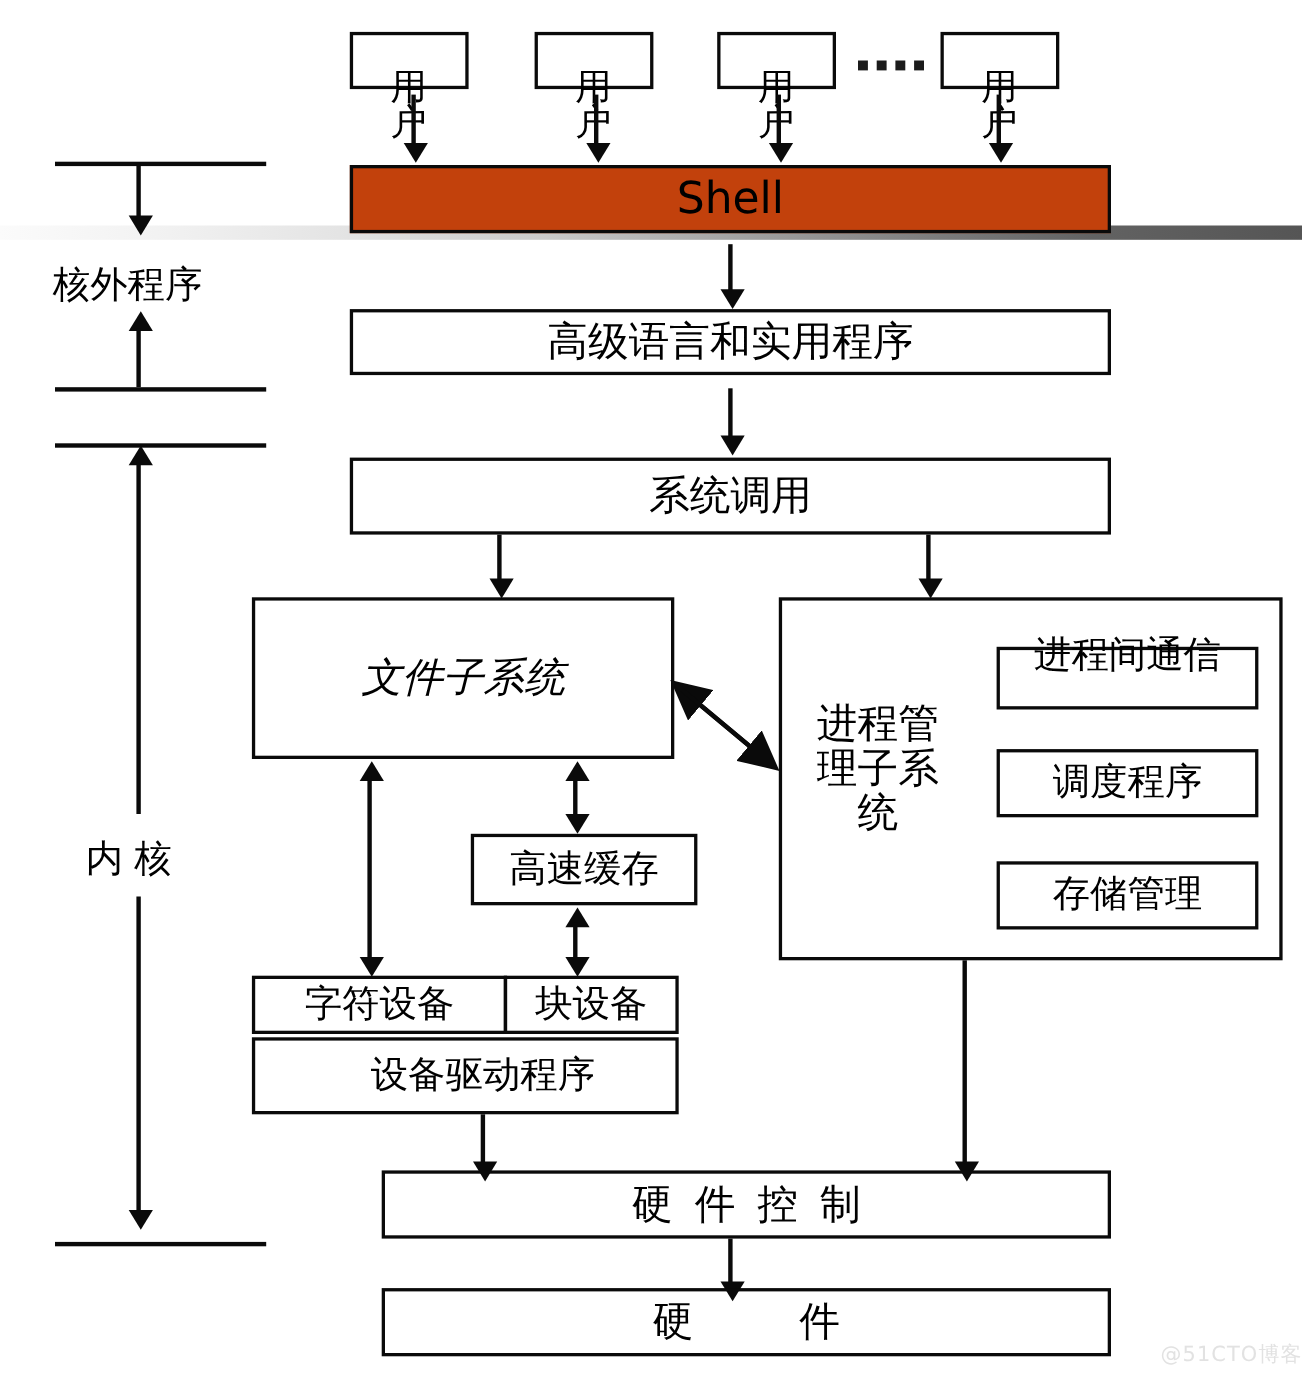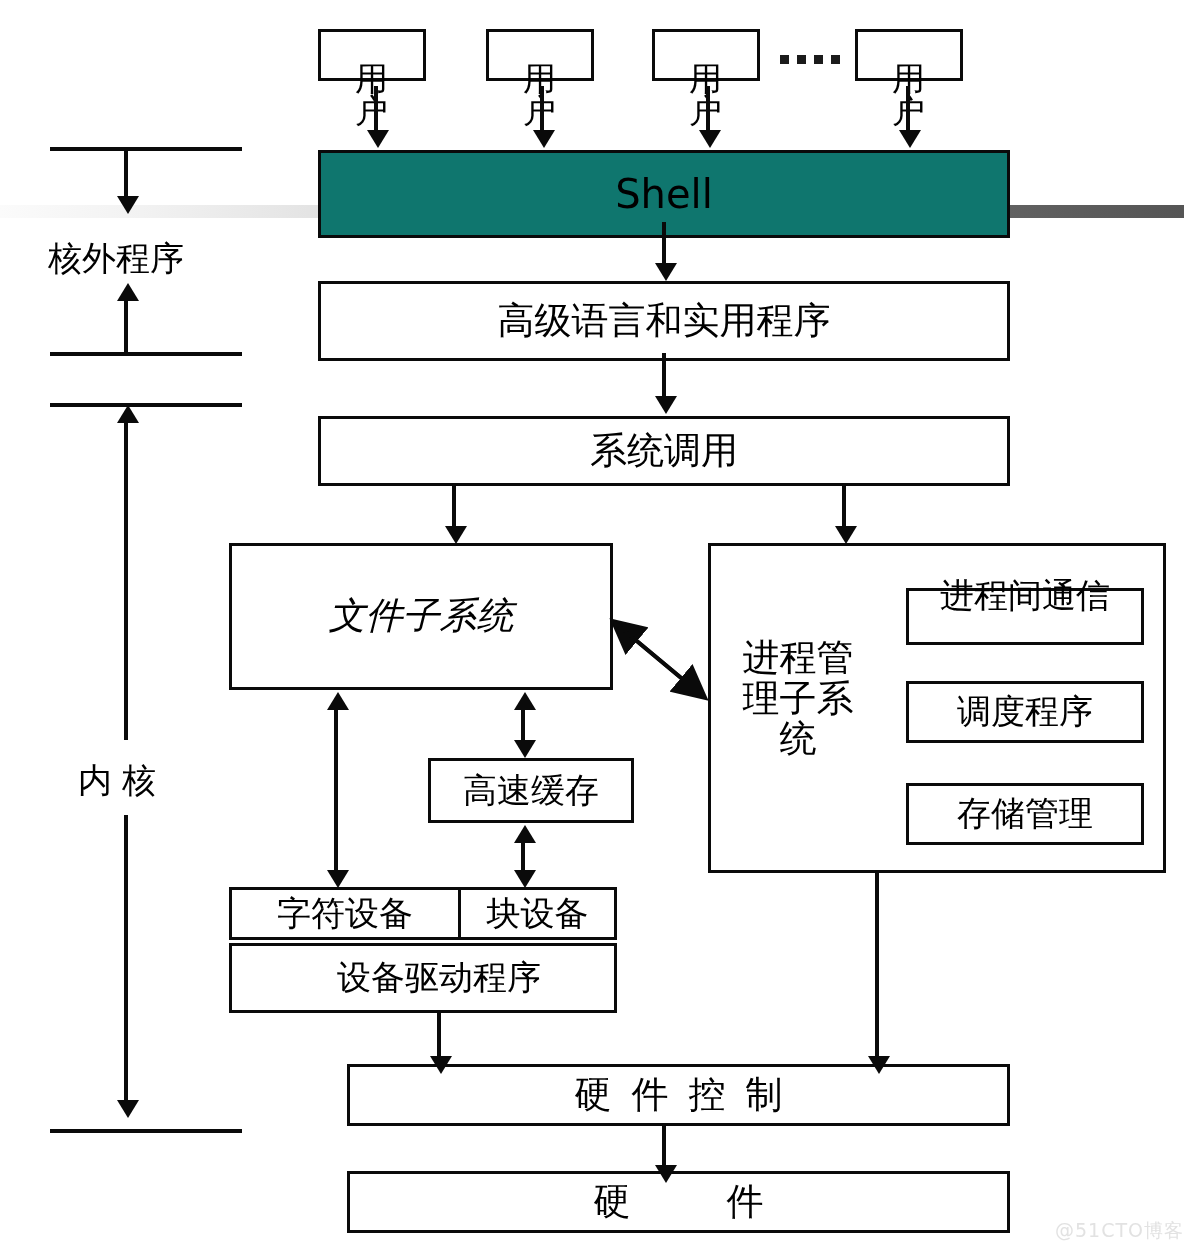--- a/index.html
+++ b/index.html
@@ -173,28 +173,28 @@
 
   <div class="vline" style="left:540px;top:86px;height:50px;"></div>
   <div class="arrow-d" style="left:533px;top:130px;"></div>
 
   <div class="vline" style="left:706px;top:86px;height:50px;"></div>
   <div class="arrow-d" style="left:699px;top:130px;"></div>
 
   <div class="vline" style="left:906px;top:86px;height:50px;"></div>
   <div class="arrow-d" style="left:899px;top:130px;"></div>
 
-  <div class="box" style="left:318px;top:150px;width:692px;height:88px;background:#0f766e;">
+  <div class="box" style="left:318px;top:150px;width:692px;height:62px;background:#c2410c;">
     <span class="lbl t-shell">Shell</span>
   </div>
 
   <div class="vline" style="left:662px;top:222px;height:46px;"></div>
   <div class="arrow-d" style="left:655px;top:263px;"></div>
 
-  <div class="box" style="left:318px;top:281px;width:692px;height:80px;">
+  <div class="box" style="left:318px;top:281px;width:692px;height:60px;">
     <span class="lbl t-big">高级语言和实用程序</span>
   </div>
 
   <div class="vline" style="left:662px;top:353px;height:48px;"></div>
   <div class="arrow-d" style="left:655px;top:396px;"></div>
 
   <div class="box" style="left:318px;top:416px;width:692px;height:70px;">
     <span class="lbl t-big">系统调用</span>
   </div>
 

